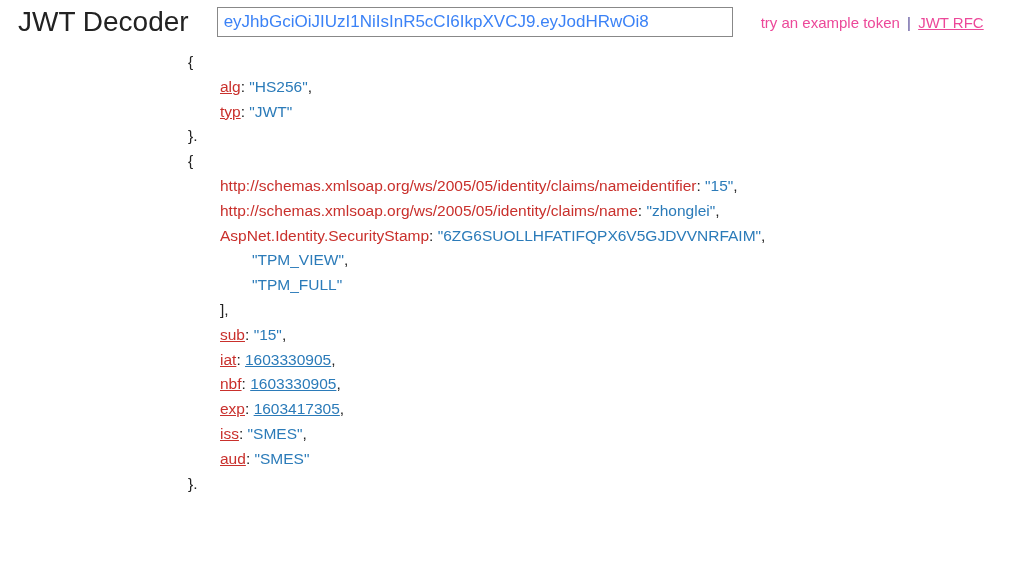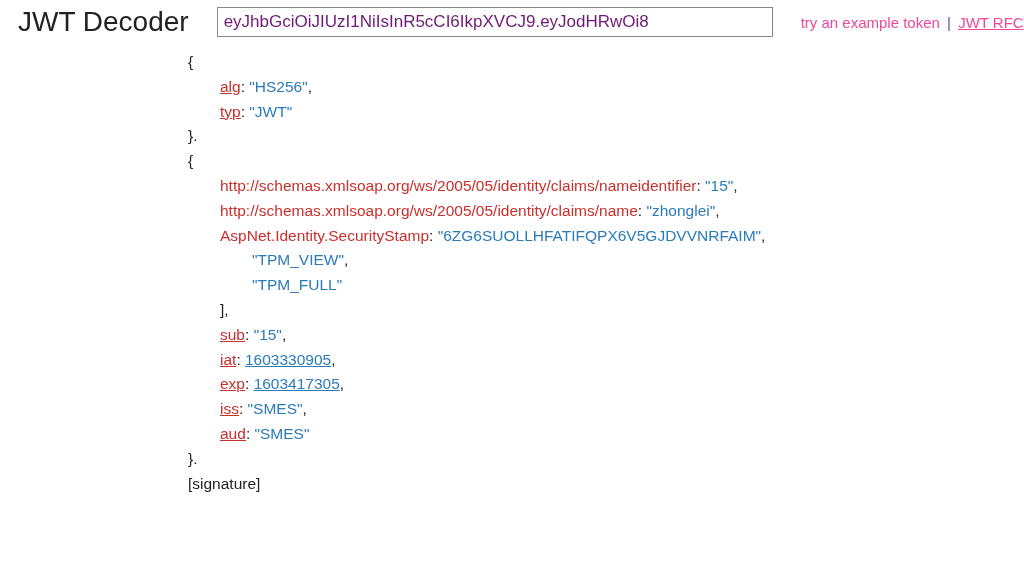--- a/index.html
+++ b/index.html
@@ -17,27 +17,27 @@
       margin-bottom: 12px;
     }
     .title {
       font-size: 28px;
       font-weight: 400;
       color: #222;
       white-space: nowrap;
     }
     .token-input {
       flex: 0 0 auto;
-      width: 556px;
+      width: 516px;
       height: 30px;
       padding: 3px 6px;
       font-family: "Segoe UI", sans-serif;
       font-size: 17px;
       border: 1px solid #888;
-      color: #701a75;
+      color: #3b82f6;
     }
     .links {
       font-size: 15px;
       color: #5b4f9a;
       white-space: nowrap;
     }
     .links .sep { margin: 0 3px; color: #5b4f9a; }
     .links a, .links .link {
       color: #ec4899;
       text-decoration: none;
@@ -109,23 +109,25 @@
   <div class="line indent1">
     <span class="bracket">],</span>
   </div>
   <div class="line indent1">
     <span class="claim-key">sub</span><span class="colon">: </span><span class="str-val">"15"</span><span class="comma">,</span>
   </div>
   <div class="line indent1">
     <span class="claim-key">iat</span><span class="colon">: </span><span class="num-val">1603330905</span><span class="comma">,</span>
   </div>
   <div class="line indent1">
+    <span class="claim-key">nbf</span><span class="colon">: </span><span class="num-val">1603330905</span><span class="comma">,</span>
+  </div>
+  <div class="line indent1">
     <span class="claim-key">exp</span><span class="colon">: </span><span class="num-val">1603417305</span><span class="comma">,</span>
   </div>
   <div class="line indent1">
     <span class="claim-key">iss</span><span class="colon">: </span><span class="str-val">"SMES"</span><span class="comma">,</span>
   </div>
   <div class="line indent1">
     <span class="claim-key">aud</span><span class="colon">: </span><span class="str-val">"SMES"</span>
   </div>
   <div class="line"><span class="brace">}.</span></div>
-  <div class="line"><span class="sig">[signature]</span></div>
 </div>
 
 </body></html>

